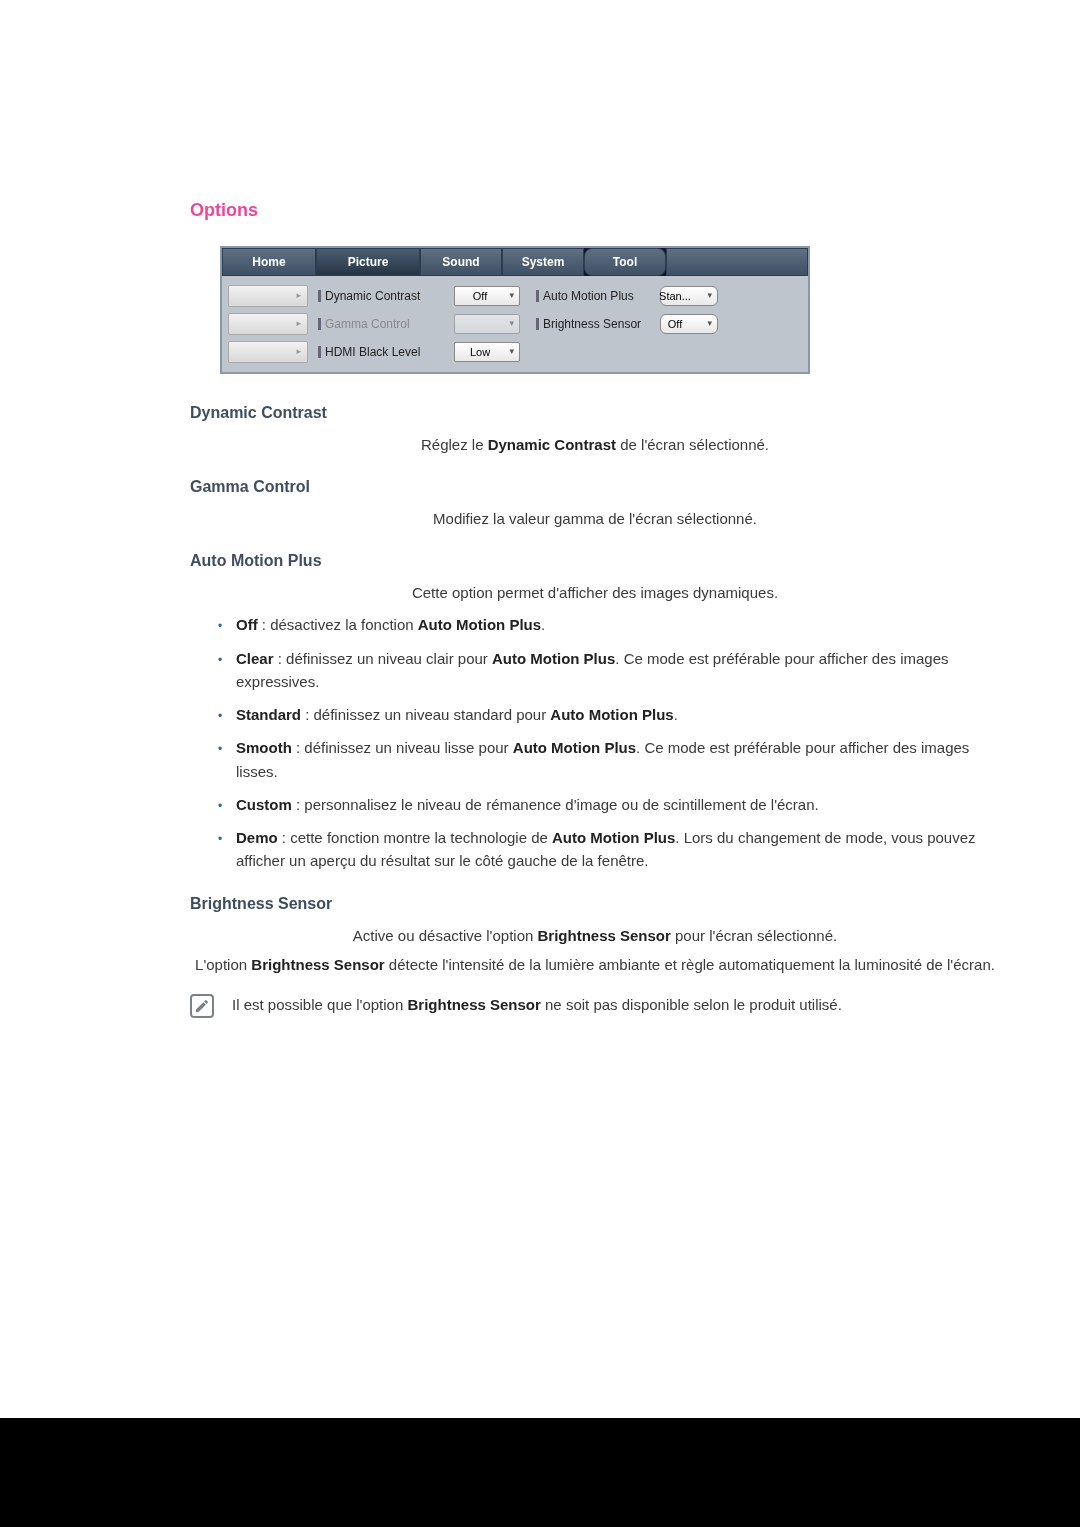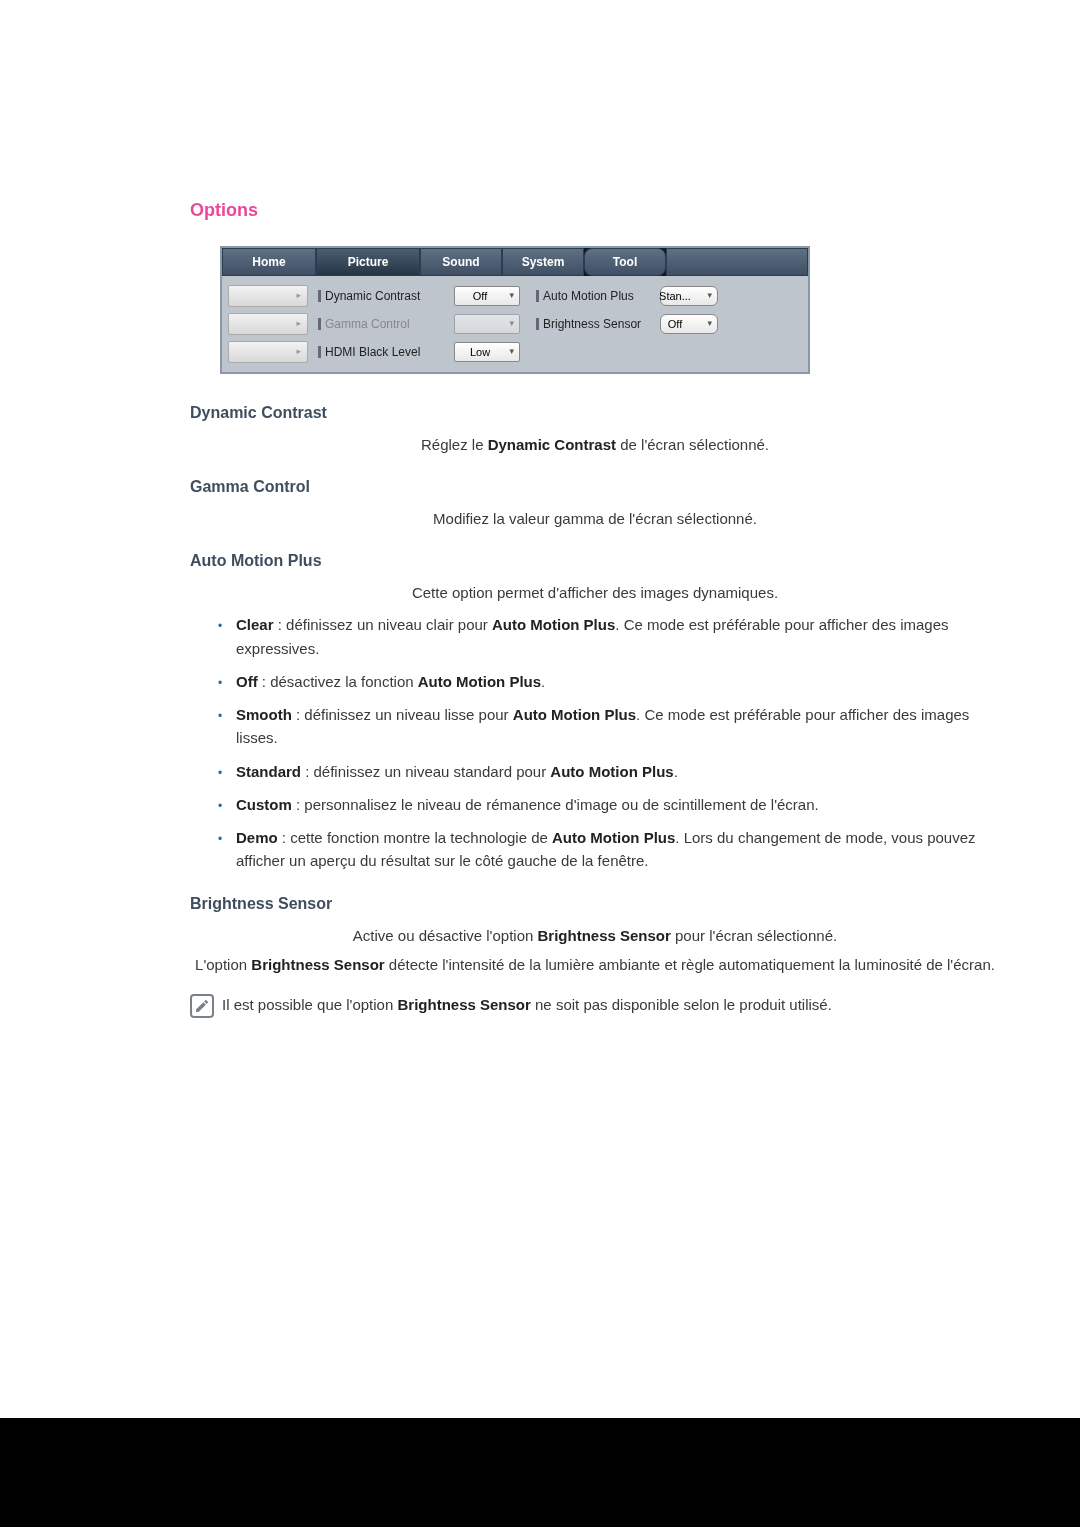--- a/index.html
+++ b/index.html
@@ -175,21 +175,21 @@
       content: "•";
       color: #2a6b9c;
       font-size: 12px;
       position: absolute;
       left: 0;
       top: 4px;
     }
     strong { font-weight: bold; color: #222; }
     .note {
       display: flex;
-      gap: 8px;
+      gap: 18px;
       margin-top: 18px;
       align-items: flex-start;
     }
     .note-icon {
       width: 24px; height: 24px;
       border: 2px solid #7a818a;
       border-radius: 4px;
       display: flex;
       align-items: center;
       justify-content: center;
@@ -262,30 +262,30 @@
   </p>
 
   <h4 class="sub">Gamma Control</h4>
   <p class="body">Modifiez la valeur gamma de l'écran sélectionné.</p>
 
   <h4 class="sub">Auto Motion Plus</h4>
   <p class="body">Cette option permet d'afficher des images dynamiques.</p>
 
   <ul class="blist">
     <li>
+      <strong>Off</strong><span> : désactivez la fonction </span><strong>Auto Motion Plus</strong><span>.</span>
+    </li>
+    <li>
       <strong>Clear</strong><span> : définissez un niveau clair pour </span><strong>Auto Motion Plus</strong><span>. Ce mode est préférable pour afficher des images expressives.</span>
     </li>
     <li>
-      <strong>Off</strong><span> : désactivez la fonction </span><strong>Auto Motion Plus</strong><span>.</span>
+      <strong>Standard</strong><span> : définissez un niveau standard pour </span><strong>Auto Motion Plus</strong><span>.</span>
     </li>
     <li>
       <strong>Smooth</strong><span> : définissez un niveau lisse pour </span><strong>Auto Motion Plus</strong><span>. Ce mode est préférable pour afficher des images lisses.</span>
-    </li>
-    <li>
-      <strong>Standard</strong><span> : définissez un niveau standard pour </span><strong>Auto Motion Plus</strong><span>.</span>
     </li>
     <li>
       <strong>Custom</strong><span> : personnalisez le niveau de rémanence d'image ou de scintillement de l'écran.</span>
     </li>
     <li>
       <strong>Demo</strong><span> : cette fonction montre la technologie de </span><strong>Auto Motion Plus</strong><span>. Lors du changement de mode, vous pouvez afficher un aperçu du résultat sur le côté gauche de la fenêtre.</span>
     </li>
   </ul>
 
   <h4 class="sub">Brightness Sensor</h4>

